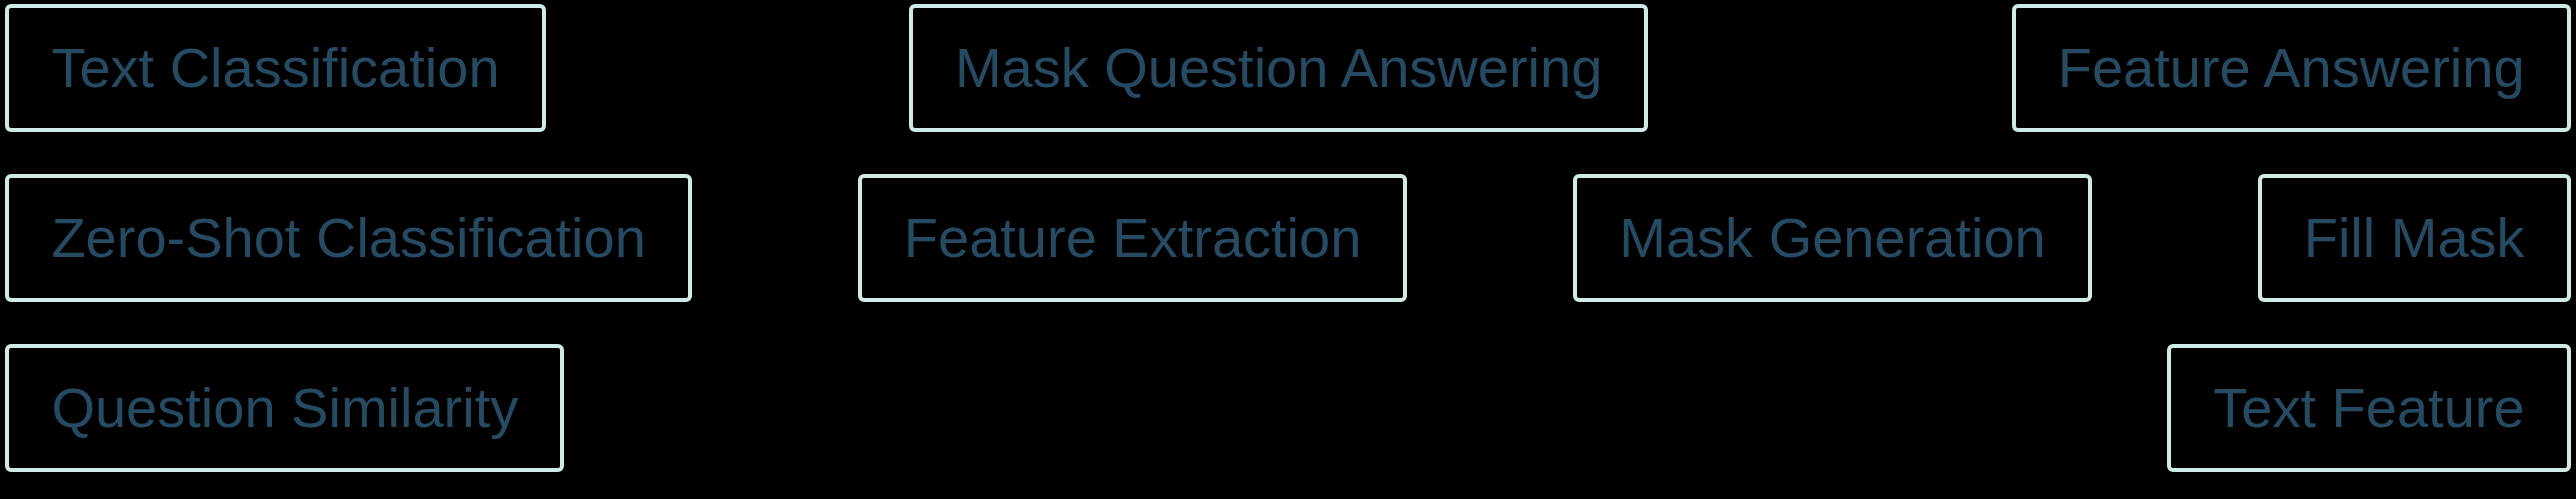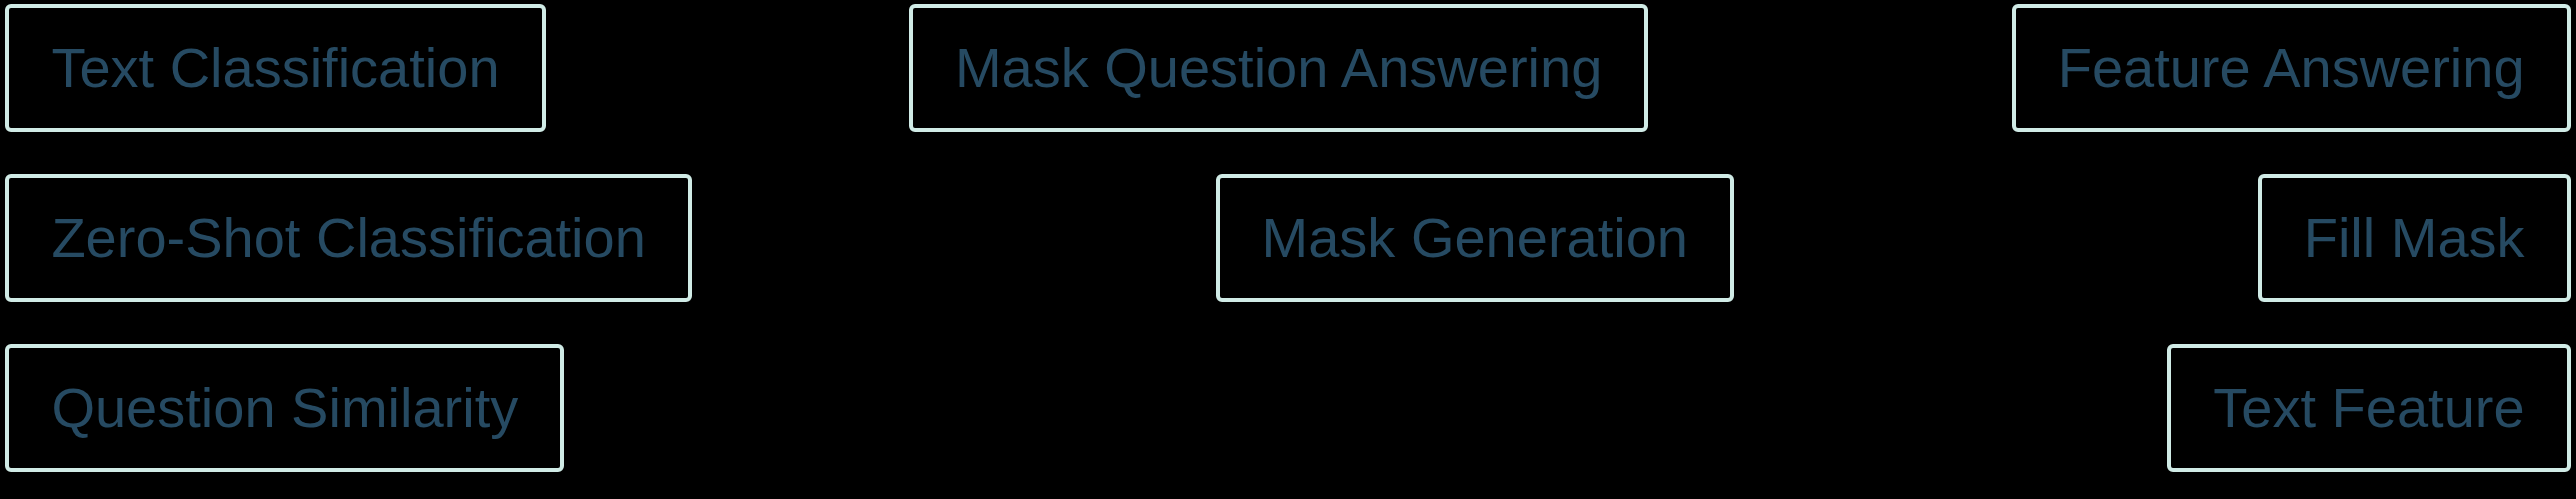--- a/index.html
+++ b/index.html
@@ -50,20 +50,21 @@
 <div class="tags-container">
 
   <div class="tag-row">
     <button class="tag">Text Classification</button>
     <button class="tag">Mask Question Answering</button>
     <button class="tag">Feature Answering</button>
   </div>
 
   <div class="tag-row">
     <button class="tag">Zero-Shot Classification</button>
+    <button class="tag">Feature Extraction</button>
     <button class="tag">Mask Generation</button>
     <button class="tag">Fill Mask</button>
   </div>
 
   <div class="tag-row">
     <button class="tag">Question Similarity</button>
     <button class="tag">Text Feature</button>
   </div>
 
 </div>

